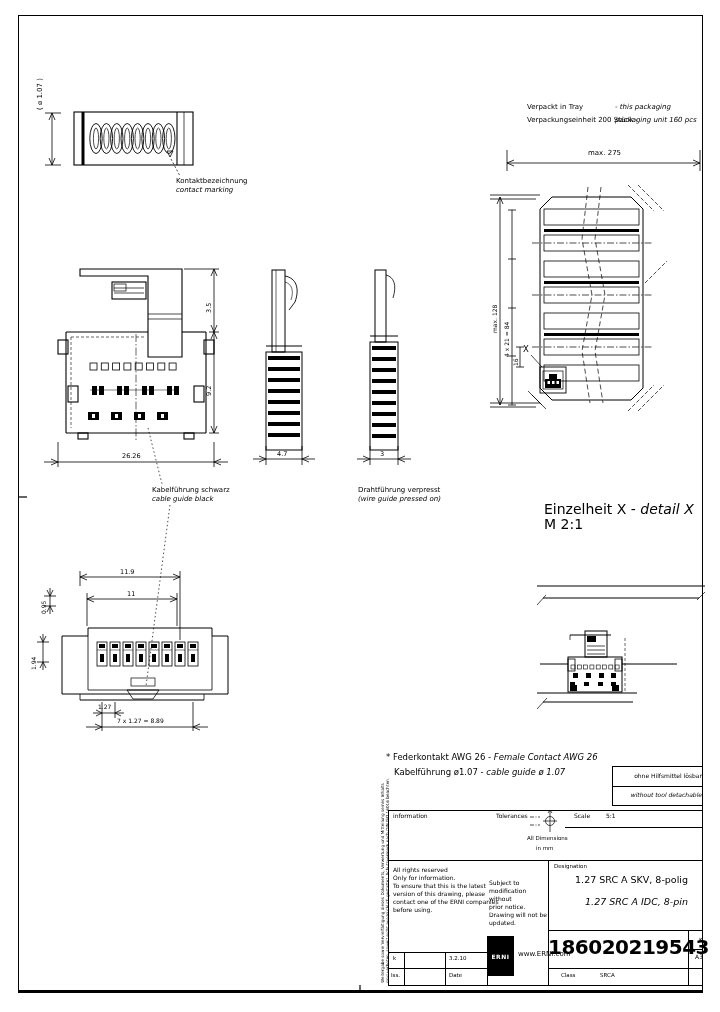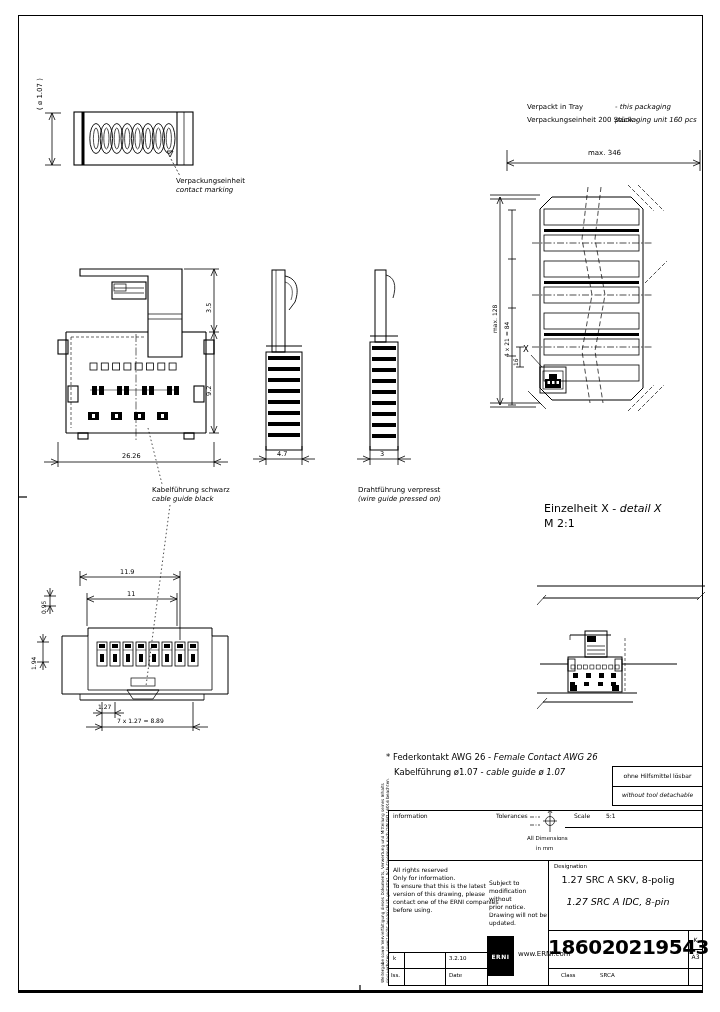--- a/index.html
+++ b/index.html
@@ -6,24 +6,24 @@
   html,body{background:#fff}
   body{font-family:"DejaVu Sans","Liberation Sans",sans-serif;color:#000}
   .page{position:relative;width:720px;height:1012px;background:#fff;overflow:hidden}
   .abs{position:absolute}
   .t5{font-size:5.5px;line-height:7.2px}
   .t55{font-size:5.5px;line-height:8px}
   .t6{font-size:6px;line-height:8px}
   .t65{font-size:6.5px;line-height:8.5px}
   .t7{font-size:7px;line-height:9.3px}
   .t8{font-size:8.5px;line-height:11px}
-  .t9{font-size:11px;line-height:12.5px}
+  .t9{font-size:14px;line-height:12.5px}
   .t10{font-size:9.5px;line-height:12px}
   .it{font-style:italic}
-  .ctr{text-align:center}
+  .ctr{text-align:right}
   .rot{transform:rotate(-90deg);transform-origin:0 0;white-space:nowrap}
   .nw{white-space:nowrap}
   .ln{position:absolute;background:#000}
   .frame{position:absolute;left:18px;top:15px;width:685px;height:978px;border:1.5px solid #000;border-bottom-width:3.5px}
   .dbox{position:absolute;left:612px;top:766px;width:91px;height:40px;border:1px solid #000}
   .dbox .mid{position:absolute;left:0;top:19px;width:100%;height:1px;background:#000}
   .logo{position:absolute;left:487px;top:936px;width:27px;height:40px;background:#000;color:#fff;
         display:flex;align-items:center;justify-content:center;font-weight:bold;font-size:6px;letter-spacing:.5px}
   .pn{font-weight:bold;font-size:20px;letter-spacing:-.5px}
   svg{display:block}
@@ -163,29 +163,29 @@
         <ellipse cx="90.4" cy="32.5" rx="6.2" ry="15" stroke-width="0.9"></ellipse>
           <ellipse cx="90.4" cy="32.5" rx="2.6" ry="10.5" stroke-width="0.7"></ellipse>
         <ellipse cx="100.8" cy="32.5" rx="6.2" ry="15" stroke-width="0.9"></ellipse>
           <ellipse cx="100.8" cy="32.5" rx="2.6" ry="10.5" stroke-width="0.7"></ellipse>
         <polygon points="99,45 105,45 102,51" stroke-width="0.8"></polygon>
       </g>
     </svg>
   </div>
   <div class="abs rot t7" style="left:36px;top:110px">( ⌀ 1.07 )</div>
   <div class="abs t7" style="left:176px;top:177px">
-    <div>Verpackungseinheit</div>
+    <div>Kontaktbezeichnung</div>
     <div class="it">contact marking</div>
   </div>
 
   <div class="abs t7 nw" style="left:527px;top:103px">Verpackt in Tray</div>
   <div class="abs t7 it nw" style="left:615px;top:103px">- this packaging</div>
   <div class="abs t7 nw" style="left:527px;top:116px">Verpackungseinheit 200 Stück -</div>
   <div class="abs t7 it nw" style="left:615px;top:116px">packaging unit 160 pcs</div>
-  <div class="abs t7" style="left:588px;top:149px">max. 346</div>
+  <div class="abs t7" style="left:588px;top:149px">max. 275</div>
 
   <div class="abs" style="left:488px;top:183px">
     <svg width="222" height="242">
       <g stroke="#000" fill="none" stroke-width="1">
         <polygon points="64,14 143,14 155,26 155,205 143,217 64,217 52,205 52,26"></polygon>
         <rect x="56" y="26" width="95" height="16" stroke-width="0.8"></rect>
         <rect x="56" y="52" width="95" height="16" stroke-width="0.8"></rect>
         <rect x="56" y="78" width="95" height="16" stroke-width="0.8"></rect>
         <rect x="56" y="104" width="95" height="16" stroke-width="0.8"></rect>
         <rect x="56" y="130" width="95" height="16" stroke-width="0.8"></rect>

